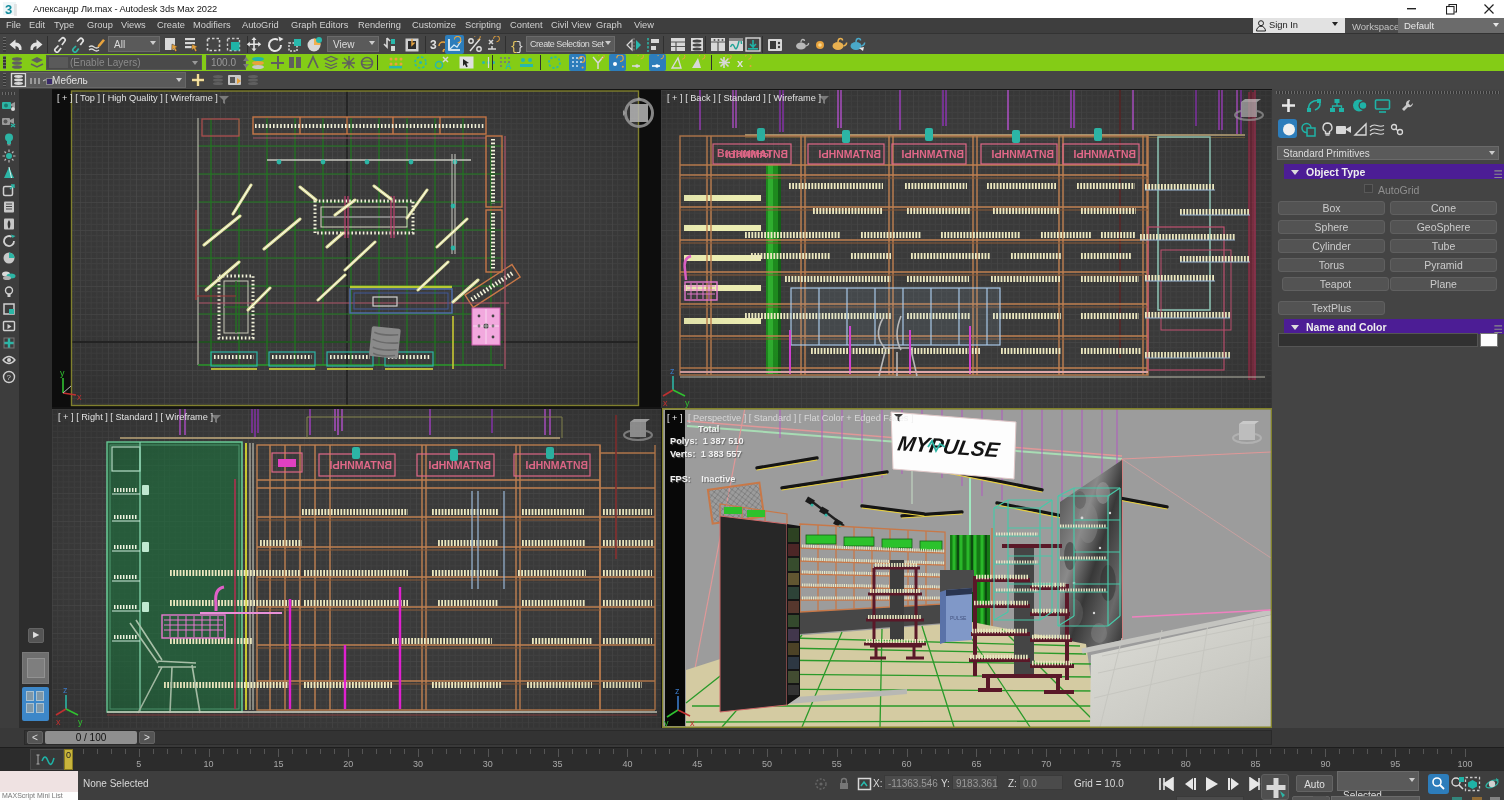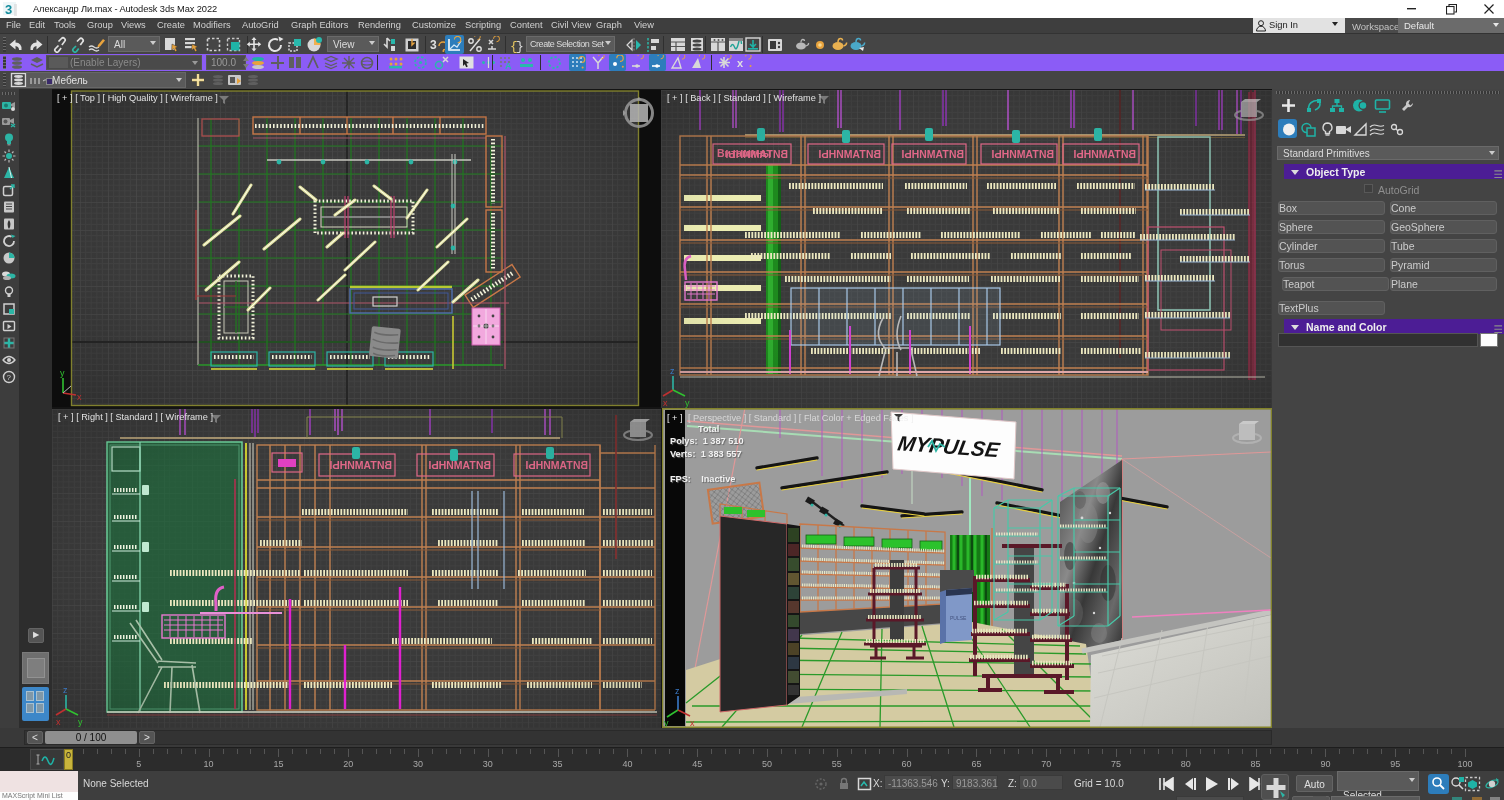--- a/index.html
+++ b/index.html
@@ -2,34 +2,34 @@
 <html><head><meta charset="utf-8"><style>
 *{box-sizing:border-box;margin:0;padding:0}
 html,body{width:1504px;height:800px;overflow:hidden;background:#3d3d3d;font-family:"Liberation Sans",sans-serif}
 .abs{position:absolute}
 #app{position:relative;width:1504px;height:800px}
 #title{left:0;top:0;width:1504px;height:18px;background:#fff;color:#161616;font-size:9.3px;letter-spacing:-0.1px}
 #menubar{left:0;top:18px;width:1504px;height:15px;background:#3e3e3e;color:#d2d2d2;font-size:9.3px}
 #menubar .mi{position:absolute;top:2px}
 .tbrow{left:0;width:1504px;background:#454545}
 #tb1{top:33px;height:21px;border-top:1px solid #333}
-#tb2{top:54px;height:17px;background:#8b5cf6}
+#tb2{top:54px;height:17px;background:#84cc16}
 #tb3{top:71px;height:18px}
 .hnd{position:absolute;width:3px;background:repeating-linear-gradient(#6a6a6a 0 1px,#383838 1px 3px)}
 .sep{position:absolute;width:1px;background:#2f2f2f}
 .dd{position:absolute;background:#5a5a5a;border:1px solid #6a6a6a;color:#dcdcdc;font-size:10px;padding:2px 4px 0 5px}
 .dd .ar{position:absolute;right:3px;top:4px;width:0;height:0;border-left:3.5px solid transparent;border-right:3.5px solid transparent;border-top:4.5px solid #ccc}
 #ldock{left:0;top:89px;width:19px;height:639px;background:#3d3d3d}
 #ldock2{left:19px;top:89px;width:33px;height:639px;background:#2d2d2d}
 #canvas{left:52px;top:89px;width:1220px;height:639px;background:#141414}
 .vp{position:absolute;overflow:hidden}
 .vplabel{position:absolute;font-size:9.2px;color:#e2e2e2;z-index:5;white-space:nowrap}
 #panel{left:1272px;top:89px;width:232px;height:639px;background:#444}
 .rollhdr{position:absolute;left:12px;width:224px;height:15px;color:#eee;font-weight:bold;font-size:10.5px;padding:2px 0 0 22px;background:#4c1d95}
-.pbtn{position:absolute;width:107px;height:14px;background:#535353;border:1px solid #606060;border-radius:3px;color:#ccc;font-size:10.5px;text-align:left;padding-top:1px;line-height:11px}
+.pbtn{position:absolute;width:107px;height:14px;background:#535353;border:1px solid #606060;border-radius:3px;color:#ccc;font-size:10.5px;text-align:center;padding-top:1px;line-height:11px}
 #timerow{left:0;top:728px;width:1504px;height:19px;background:#393939}
 #trackrow{left:0;top:747px;width:1504px;height:23px;background:#2c2c2c;border-top:1px solid #1e1e1e}
 #statusrow{left:0;top:770px;width:1504px;height:30px;background:#3e3e3e;border-top:1px solid #2a2a2a}
 .tick{position:absolute;width:1px;background:#555}
 .tnum{position:absolute;top:11px;font-size:9px;color:#a8a8a8;transform:translateX(-50%)}
 .sbtn{position:absolute;background:#545454;border:1px solid #646464;border-radius:2px;color:#e0e0e0;font-size:10px;text-align:center}
 .sfield{position:absolute;background:#4b4b4b;border:1px solid #3a3a3a;color:#999;font-size:10px;padding:2px 3px 0 3px;height:15px}
 .slab{position:absolute;color:#d8d8d8;font-size:10px}
 svg{display:block}
 .ic{position:absolute}
@@ -52,21 +52,21 @@
         <path d="M3 2.5 v-2 h7.5 v7.5 h-2" fill="none" stroke="#222" stroke-width="1.1"></path>
       </svg>
     <svg class="ic" style="left:1484px;top:4px" width="10" height="10" viewBox="0 0 10 10">
         <path d="M0.5 0.5 l9 9 M9.5 0.5 l-9 9" stroke="#222" stroke-width="1.2"></path>
       </svg>
   </div>
 
   <div id="menubar" class="abs">
     <span class="mi" style="left:6px">File</span>
       <span class="mi" style="left:29px">Edit</span>
-      <span class="mi" style="left:54px">Tools</span>
+      <span class="mi" style="left:54px">Type</span>
       <span class="mi" style="left:87px">Group</span>
       <span class="mi" style="left:121px">Views</span>
       <span class="mi" style="left:157px">Create</span>
       <span class="mi" style="left:193px">Modifiers</span>
       <span class="mi" style="left:242px">AutoGrid</span>
       <span class="mi" style="left:291px">Graph Editors</span>
       <span class="mi" style="left:358px">Rendering</span>
       <span class="mi" style="left:412px">Customize</span>
       <span class="mi" style="left:465px">Scripting</span>
       <span class="mi" style="left:510px">Content</span>

